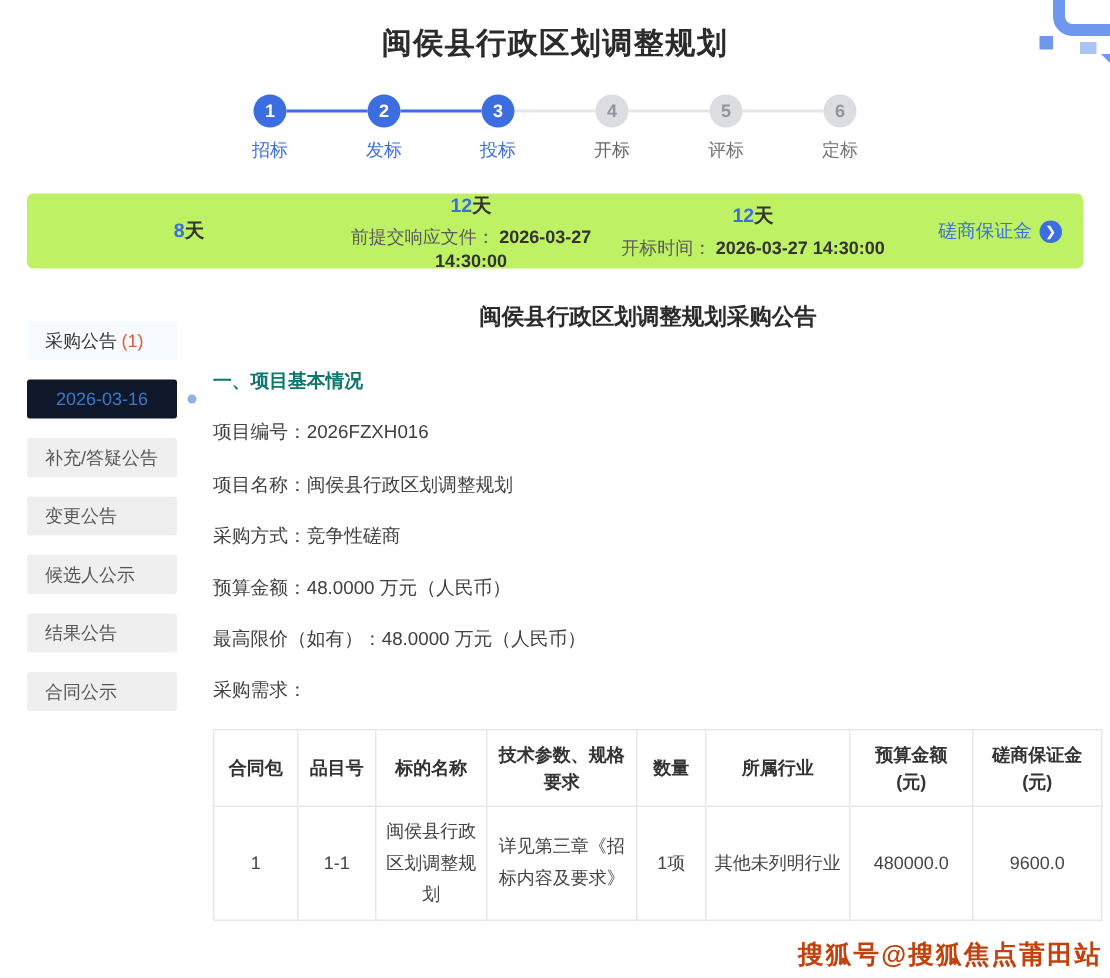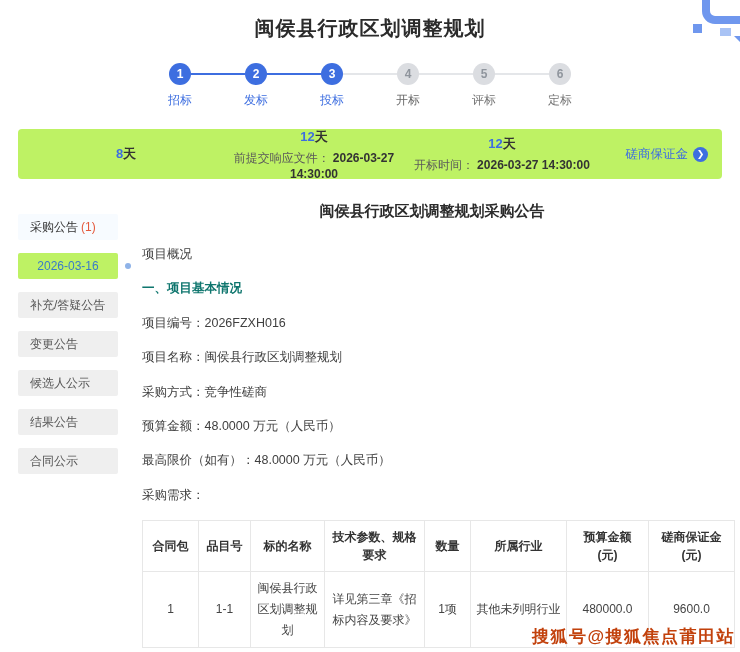--- a/index.html
+++ b/index.html
@@ -53,21 +53,21 @@
   .main{display:flex;align-items:flex-start;margin:22px 18px 0;}
   .sidebar{width:100px;flex:none;}
   .side-item{
     height:26px;line-height:26px;font-size:12px;margin-bottom:7px;
     padding-left:12px;box-sizing:border-box;border-radius:2px;cursor:pointer;
     white-space:nowrap;color:#555;margin-top:13px;
   }
   .side-active{background:#f7fbff;color:#333;}
   .side-active .count{color:#E4593C;margin-left:3px;}
   .side-date{
-    background:#bef264;color:#3a7bc9;text-align:center;padding-left:0;position:relative;
+    background:#0f172a;color:#3a7bc9;text-align:center;padding-left:0;position:relative;
   }
   .side-date .dot{
     position:absolute;right:-13px;top:10px;width:6px;height:6px;border-radius:50%;background:#8fb3e8;
   }
   .side-gray{background:#efefef;padding-left:12px;}
   
   .content{flex:1;margin-left:24px;font-size:12.5px;color:#3f3f3f;min-width:0;}
   .ann-title{text-align:center;font-size:15px;font-weight:700;color:#2b2b2b;margin:1px 0 24px;}
   .content p{margin:0 0 15px;line-height:1.55;}
   .content p.para{line-height:1.95;margin-bottom:13px;}
@@ -156,21 +156,20 @@
     </div>
     <div class="side-item side-gray">补充/答疑公告</div>
     <div class="side-item side-gray">变更公告</div>
     <div class="side-item side-gray">候选人公示</div>
     <div class="side-item side-gray">结果公告</div>
     <div class="side-item side-gray">合同公示</div>
   </div>
 
   <div class="content">
     <h2 class="ann-title">闽侯县行政区划调整规划采购公告</h2>
-    <p>项目概况</p>
     <p class="bold-line">一、项目基本情况</p>
     <p><span>项目编号：</span><span>2026FZXH016</span></p>
     <p><span>项目名称：</span><span>闽侯县行政区划调整规划</span></p>
     <p><span>采购方式：</span><span>竞争性磋商</span></p>
     <p><span>预算金额：</span><span>48.0000 万元（人民币）</span></p>
     <p><span>最高限价（如有）：</span><span>48.0000 万元（人民币）</span></p>
     <p>采购需求：</p>
 
     <table>
       <colgroup>

